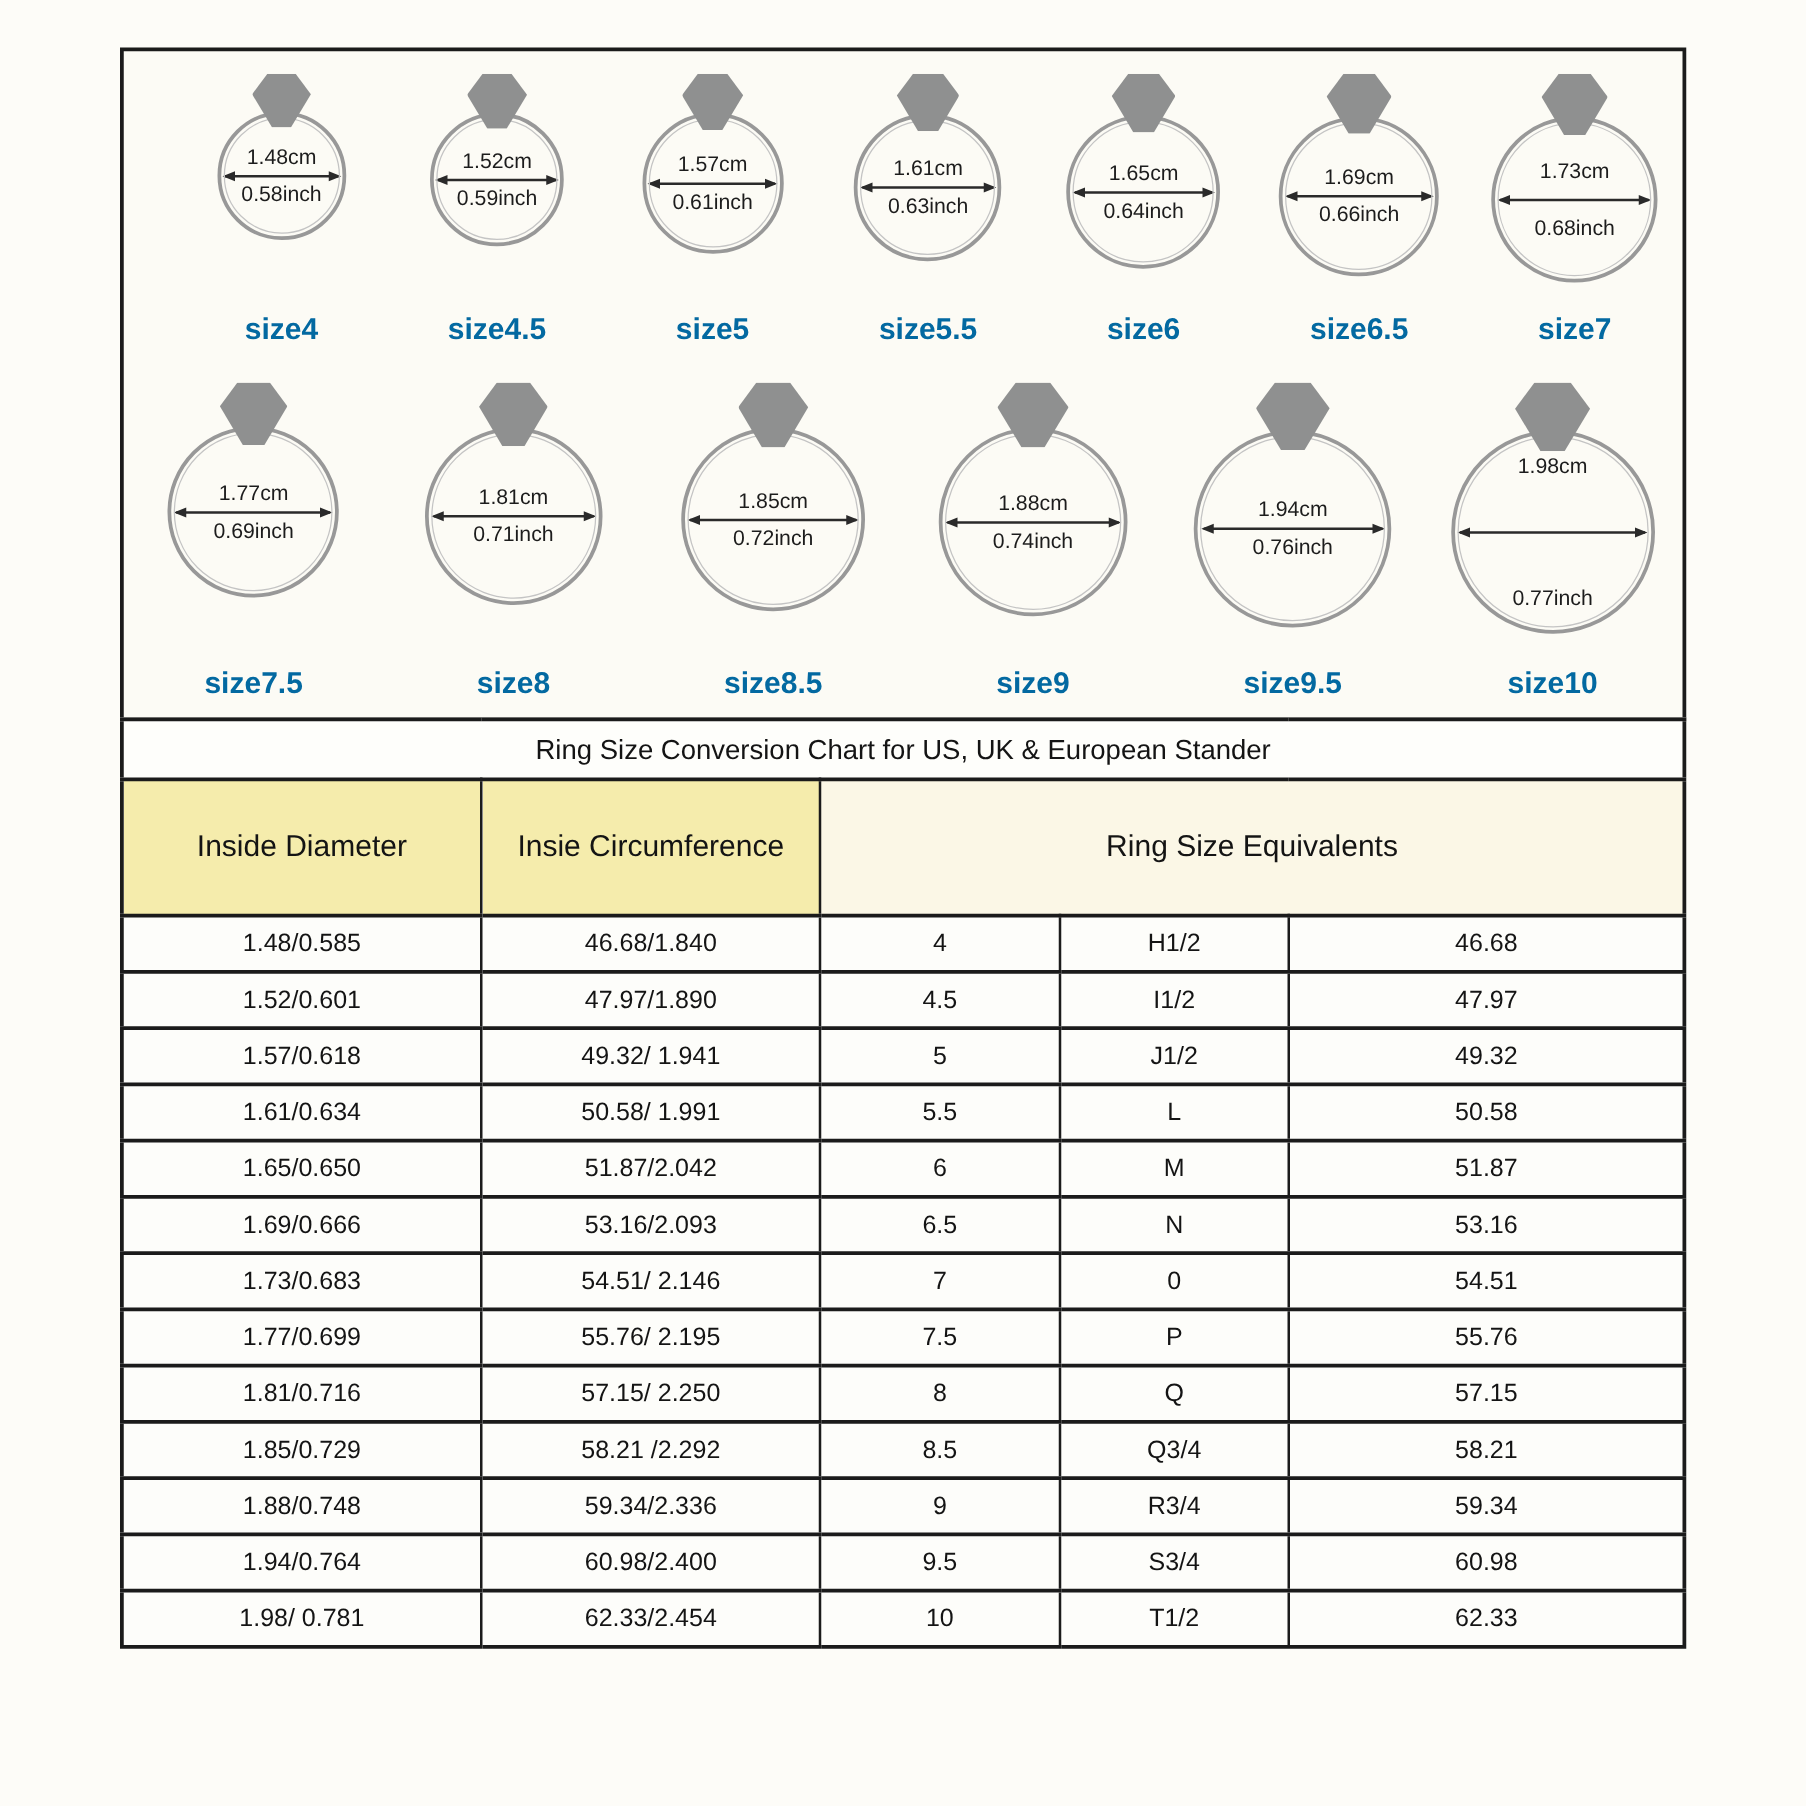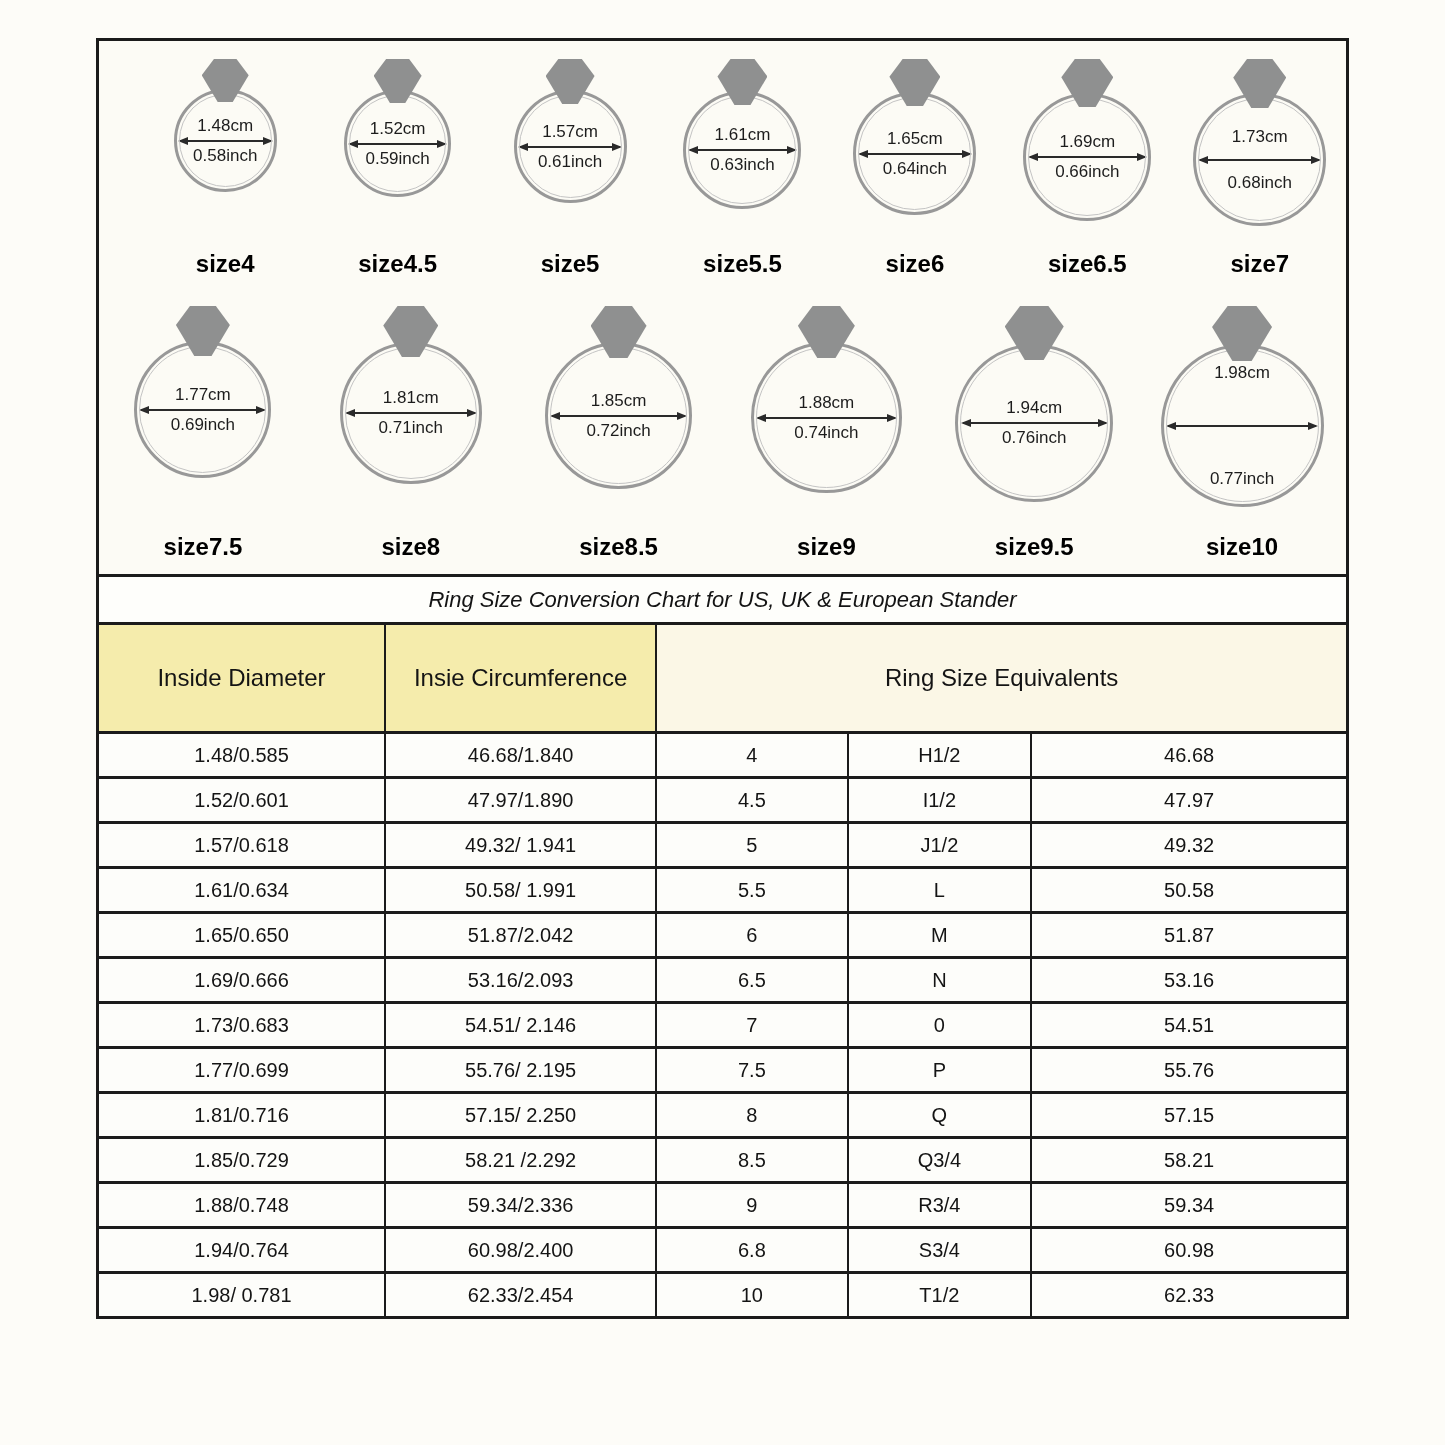--- a/index.html
+++ b/index.html
@@ -49,39 +49,39 @@
     position:relative;width:94%;height:0;border-top:2px solid #2a2a2a;margin:2px 0;
   }
   .dim-arrow::before,.dim-arrow::after{
     content:"";position:absolute;top:-5px;width:0;height:0;
     border-top:4px solid transparent;border-bottom:4px solid transparent;
   }
   .dim-arrow::before{left:-2px;border-right:10px solid #2a2a2a;}
   .dim-arrow::after{right:-2px;border-left:10px solid #2a2a2a;}
   .ring-label{
     margin-top:auto;padding-bottom:12px;
-    font-size:24px;font-weight:bold;color:#000000;white-space:nowrap;text-align:center;
+    font-size:24px;font-weight:bold;color:#0369a1;white-space:nowrap;text-align:center;
   }
 
   
   table.conv{
     width:100%;margin-top:-3px;
     border-collapse:collapse;table-layout:fixed;
     border:3px solid var(--border,#1b1b1b);
     background:#fdfdfa;
   }
   table.conv td,table.conv th{
     border:2px solid var(--border,#1b1b1b);
     border-top-width:3px;border-bottom-width:3px;
     text-align:center;vertical-align:middle;
     font-weight:normal;color:#141414;
     white-space:nowrap;overflow:hidden;
     padding:0;
   }
-  .title-cell{height:45px;font-size:22px;background:#fefefb;font-style:italic;}
+  .title-cell{height:45px;font-size:22px;background:#fefefb;}
   tr.h1 th{height:106px;font-size:24px;}
   tr.h2 th{height:50px;font-size:20px;}
   tbody td{height:42px;font-size:20px;}
   .bg-yellow{background:var(--header-yellow,#f5ecac);}
   .bg-pale{background:var(--header-pale,#f9f2cf);}
   .bg-cream{background:var(--header-cream,#fbf7e6);}
   .th-circ{white-space:normal;padding:0 40px;line-height:1.55;}
 </style>
 </head>
 <body>
@@ -326,21 +326,21 @@
     <td>1.88/0.748</td>
     <td>59.34/2.336</td>
     <td>9</td>
     <td>R3/4</td>
     <td>59.34</td>
   </tr>
 
   <tr>
     <td>1.94/0.764</td>
     <td>60.98/2.400</td>
-    <td>6.8</td>
+    <td>9.5</td>
     <td>S3/4</td>
     <td>60.98</td>
   </tr>
 
   <tr>
     <td>1.98/ 0.781</td>
     <td>62.33/2.454</td>
     <td>10</td>
     <td>T1/2</td>
     <td>62.33</td>

